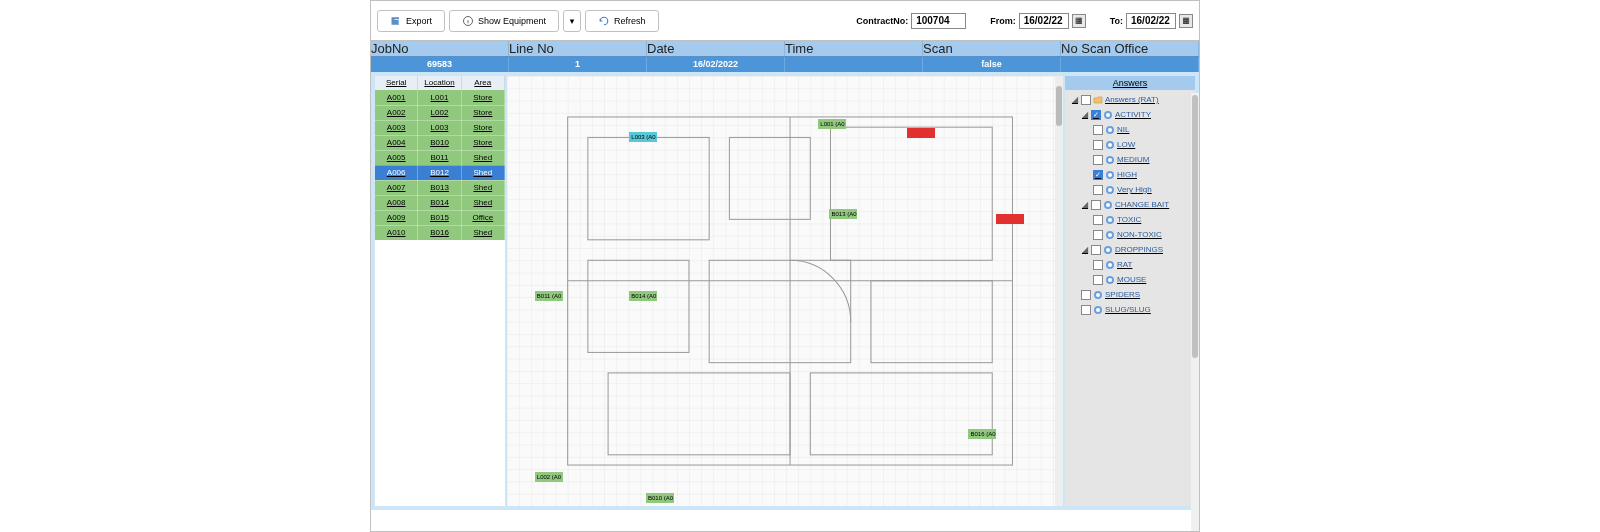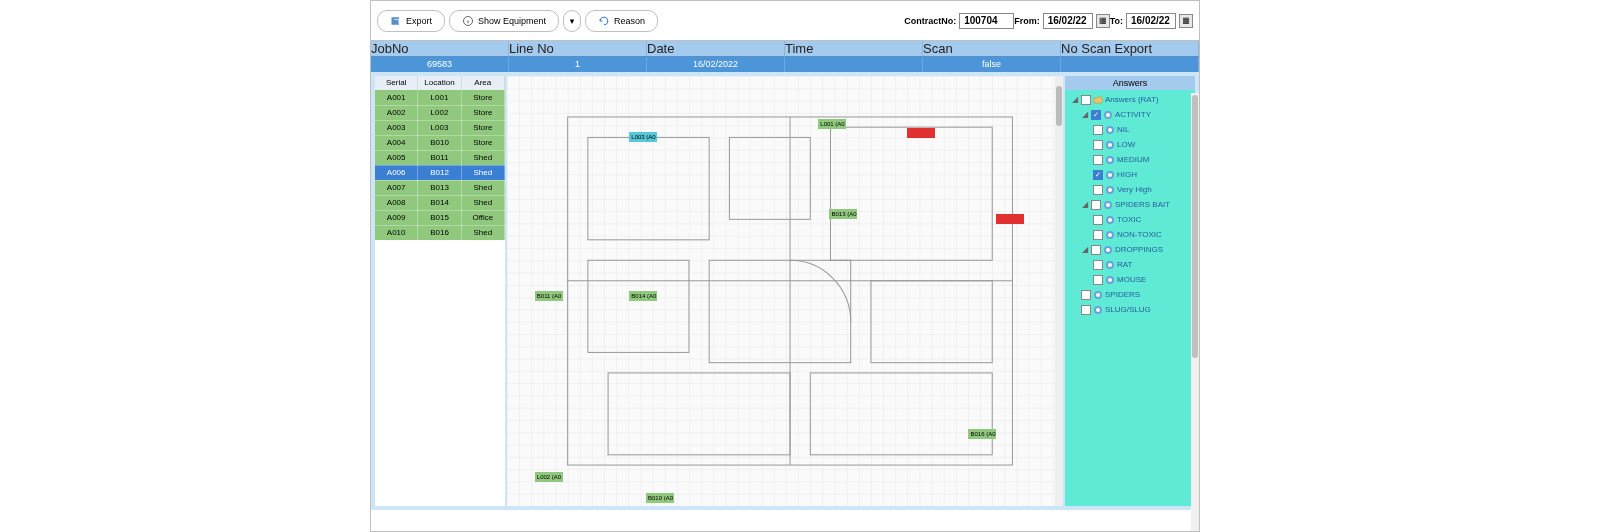--- a/index.html
+++ b/index.html
@@ -4,59 +4,59 @@
 <style>
 * { box-sizing: border-box; margin: 0; padding: 0; }
 body { font-family: Arial, sans-serif; font-size: 10px; background: #fff; width: 1600px; height: 532px; overflow: hidden; }
 
 .app-window { position: absolute; left: 370px; top: 0; width: 830px; height: 532px; border: 1px solid #c0c0c0; background: #fff; }
 
 .title-bar { height: 16px; background: #f0f0f0; border-bottom: 1px solid #c0c0c0; display: flex; align-items: center; justify-content: space-between; padding: 0 4px; font-size: 9px; color: #333; }
 .title-bar .close { font-size: 11px; cursor: pointer; color: #666; }
 
 .toolbar { height: 40px; border-bottom: 1px solid #c0c0c0; display: flex; align-items: center; padding: 0 6px; gap: 4px; background: #fff; }
-.btn { height: 22px; padding: 0 12px; background: #fff; border: 1px solid #c0c0c0; border-radius: 10px; display: flex; align-items: center; gap: 4px; font-size: 9px; cursor: pointer; }
+.btn { height: 22px; padding: 0 12px; background: #fff; border: 1px solid #c0c0c0; border-radius: 3px; display: flex; align-items: center; gap: 4px; font-size: 9px; cursor: pointer; }
 .btn.primary { min-width: 60px; justify-content: center; }
 .btn.arrow { width: 18px; padding: 0; justify-content: center; }
 .icon-svg { width: 12px; height: 12px; }
 
-.filters { margin-left: auto; display: flex; align-items: flex-end; gap: 0; }
+.filters { margin-left: auto; display: flex; align-items: flex-end; gap: 24px; }
 .filter-group { display: flex; align-items: center; gap: 3px; font-size: 9px; }
 .filter-group label { font-weight: bold; }
 .filter-input { height: 16px; border: 1px solid #888; padding: 0 4px; font-size: 10px; font-weight: bold; }
 .date-input { width: 50px; }
 .contract-input { width: 55px; }
 .cal-btn { width: 14px; height: 14px; border: 1px solid #888; background: #e8e8e8; display: flex; align-items: center; justify-content: center; cursor: pointer; font-size: 8px; }
 
 .grid-header { display: flex; background: #a4caed; height: 16px; border-bottom: 1px solid #5a8fc7; }
 .grid-header > div { flex: 1; text-align: left; font-size: 13px; line-height: 16px; color: #222; border-right: 1px solid #8bb5db; }
-.grid-row { display: flex; background: #4c95d9; height: 15px; }
+.grid-row { display: flex; background: #4c95d9; height: 15px; font-weight: bold; }
 .grid-row > div { flex: 1; text-align: center; font-size: 9px; line-height: 15px; color: #fff; border-right: 1px solid #6ea9df; }
 
-.main-content { display: flex; height: calc(100% - 92px); background: #cde6f7; padding: 4px; gap: 2px; }
+.main-content { display: flex; height: calc(100% - 92px); background: #cde6f7; padding: 4px; gap: 2px; text-decoration: underline; }
 
 .side-table { width: 130px; background: #fff; }
 .side-table .st-head { display: flex; background: #e8eef5; height: 14px; }
 .side-table .st-head > div { flex: 1; text-align: center; font-size: 8px; line-height: 14px; border-right: 1px solid #d0d8e0; }
 .side-table .st-row { display: flex; height: 15px; background: #90c97e; align-items: center; }
 .side-table .st-row.selected { background: #3a7fd4; color: #fff; }
 .side-table .st-row > div { flex: 1; text-align: center; font-size: 8px; line-height: 15px; border-right: 1px solid rgba(255,255,255,0.3); border-bottom: 1px solid rgba(255,255,255,0.3); }
 
 .plan-view { flex: 1; background: #fff; position: relative; overflow: hidden; }
 .plan-bg { position: absolute; inset: 0; }
 .plan-bg svg { width: 100%; height: 100%; }
 .plan-scroll-v { position: absolute; right: 0; top: 0; width: 8px; height: 100%; background: #eee; }
 .plan-scroll-v .thumb { position: absolute; left: 1px; width: 6px; height: 40px; top: 10px; background: #bbb; border-radius: 3px; }
 
 .marker { position: absolute; width: 28px; height: 10px; font-size: 6px; line-height: 10px; text-align: left; padding-left: 2px; overflow: hidden; }
 .marker.green { background: #90c97e; }
 .marker.red { background: #e03030; color: #fff; }
 .marker.cyan { background: #58c8d8; }
 
-.tree-panel { width: 130px; background: #5eead4; }
+.tree-panel { width: 130px; background: #e5e5e5; }
 .tree-title { background: #a4caed; height: 14px; text-align: center; font-size: 9px; line-height: 14px; }
 .tree-body { padding: 2px; font-size: 8px; }
 .tree-node { display: flex; align-items: center; gap: 2px; height: 15px; }
 .tree-node.l1 { padding-left: 4px; }
 .tree-node.l2 { padding-left: 14px; }
 .tree-node.l3 { padding-left: 26px; }
 .tree-toggle { width: 8px; text-align: center; color: #666; cursor: pointer; }
 .tree-check { width: 10px; height: 10px; border: 1px solid #888; cursor: pointer; display: inline-flex; align-items: center; justify-content: center; font-size: 7px; background: #fff; }
 .tree-check.checked { background: #3a7fd4; border-color: #3a7fd4; color: #fff; }
 .tree-icon { width: 10px; height: 10px; display: inline-flex; align-items: center; justify-content: center; }
@@ -88,21 +88,21 @@
       <span>Show Equipment</span>
     </button>
     <button class="btn arrow">
       <span>▾</span>
     </button>
     <button class="btn primary">
       <svg class="icon-svg" viewBox="0 0 16 16">
           <path d="M3 8 A5 5 0 1 1 8 13" fill="none" stroke="#3a7fd4" stroke-width="1.5"></path>
           <path d="M3 5 L3 8 L6 8" fill="none" stroke="#3a7fd4" stroke-width="1.5"></path>
         </svg>
-      <span>Reason</span>
+      <span>Refresh</span>
     </button>
 
     <div class="filters">
       <div class="filter-group">
         <label>ContractNo:</label>
         <input class="filter-input contract-input" value="100704" style="">
       </div>
       <div class="filter-group">
         <label>From:</label>
         <input class="filter-input date-input" value="16/02/22" style="">
@@ -115,21 +115,21 @@
       </div>
     </div>
   </div>
 
   <div class="grid-header">
     <div>JobNo</div>
     <div>Line No</div>
     <div>Date</div>
     <div>Time</div>
     <div>Scan</div>
-    <div>No Scan Export</div>
+    <div>No Scan Office</div>
   </div>
   <div class="grid-row">
     <div>69583</div>
     <div>1</div>
     <div>16/02/2022</div>
     <div></div>
     <div>false</div>
     <div></div>
   </div>
 
@@ -314,21 +314,21 @@
           </div>
           <div class="tree-node l2">
             <span class="tree-toggle">◢</span>
             <span class="tree-check"></span>
             <span class="tree-icon">
               <svg width="10" height="10" viewBox="0 0 10 10">
                 <circle cx="5" cy="5" r="4" fill="#6aa0e0"></circle>
                 <circle cx="5" cy="5" r="2" fill="#fff"></circle>
               </svg>
             </span>
-            <span class="tree-label">SPIDERS BAIT</span>
+            <span class="tree-label">CHANGE BAIT</span>
           </div>
           <div class="tree-node l3">
             <span class="tree-check"></span>
             <span class="tree-icon">
               <svg width="10" height="10" viewBox="0 0 10 10">
                 <circle cx="5" cy="5" r="4" fill="#6aa0e0"></circle>
                 <circle cx="5" cy="5" r="2" fill="#fff"></circle>
               </svg>
             </span>
             <span class="tree-label">TOXIC</span>

